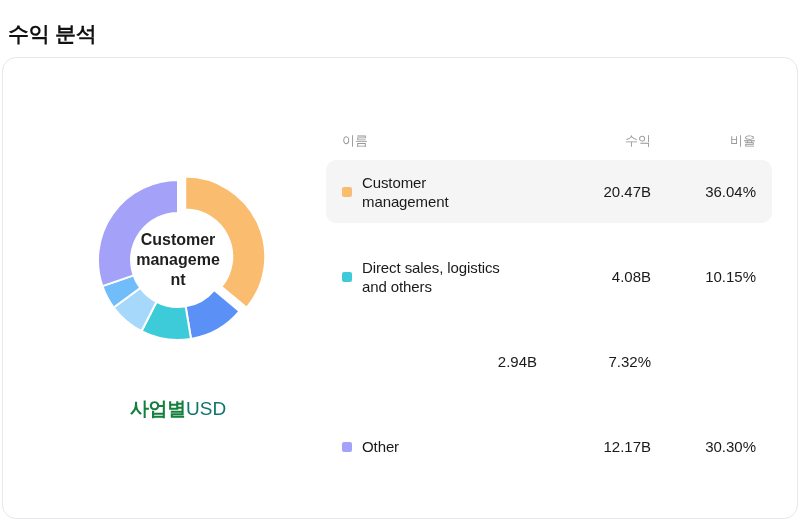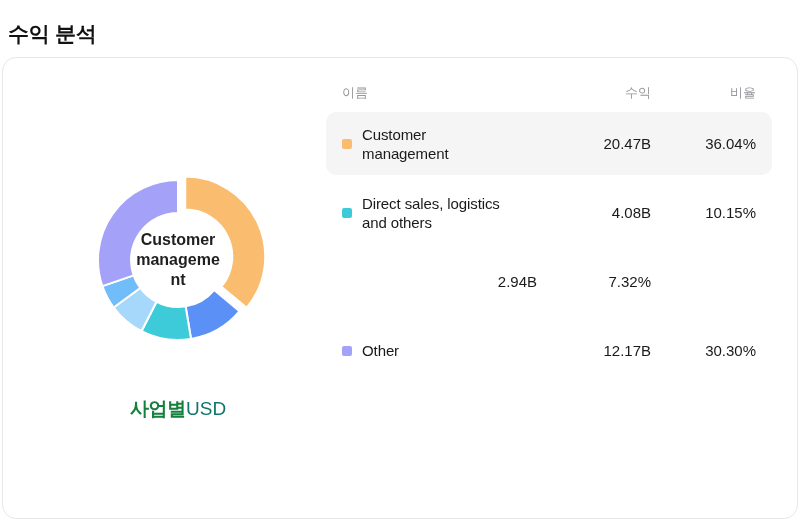--- a/index.html
+++ b/index.html
@@ -35,25 +35,25 @@
   .chart-footer .dim-unit  { font-size: 19px; font-weight: 400; color: #0f766e; }
 
   
   .table-panel { flex: 1 1 auto; padding: 26px 25px 0 0; display: flex; flex-direction: column; }
   .thead, .row {
     display: grid;
     grid-template-columns: 195px 1fr 105px;
     align-items: center;
     padding: 0 16px;
   }
-  .thead { margin-bottom: 10px; }
+  .thead { margin-bottom: 10px; margin-top: 48px; }
   .th { font-size: 13px; color: #97979c; font-weight: 400; }
   .th.num, .cell.num { text-align: right; }
 
-  .tbody { display: flex; flex-direction: column; gap: 6px; }
+  .tbody { display: flex; flex-direction: column; gap: 22px; }
   .row { min-height: 63px; padding: 8px 16px; border-radius: 10px; cursor: default; }
   .row.highlighted { background: #f5f5f6; }
   .name-cell { display: flex; align-items: center; }
   .marker {
     width: 10px; height: 10px; border-radius: 2px; flex: 0 0 10px; margin-right: 10px;
   }
   .row-name {
     font-size: 15px; line-height: 19px; color: #1a1a1a; white-space: pre-line;
     letter-spacing: -0.1px;
   }

